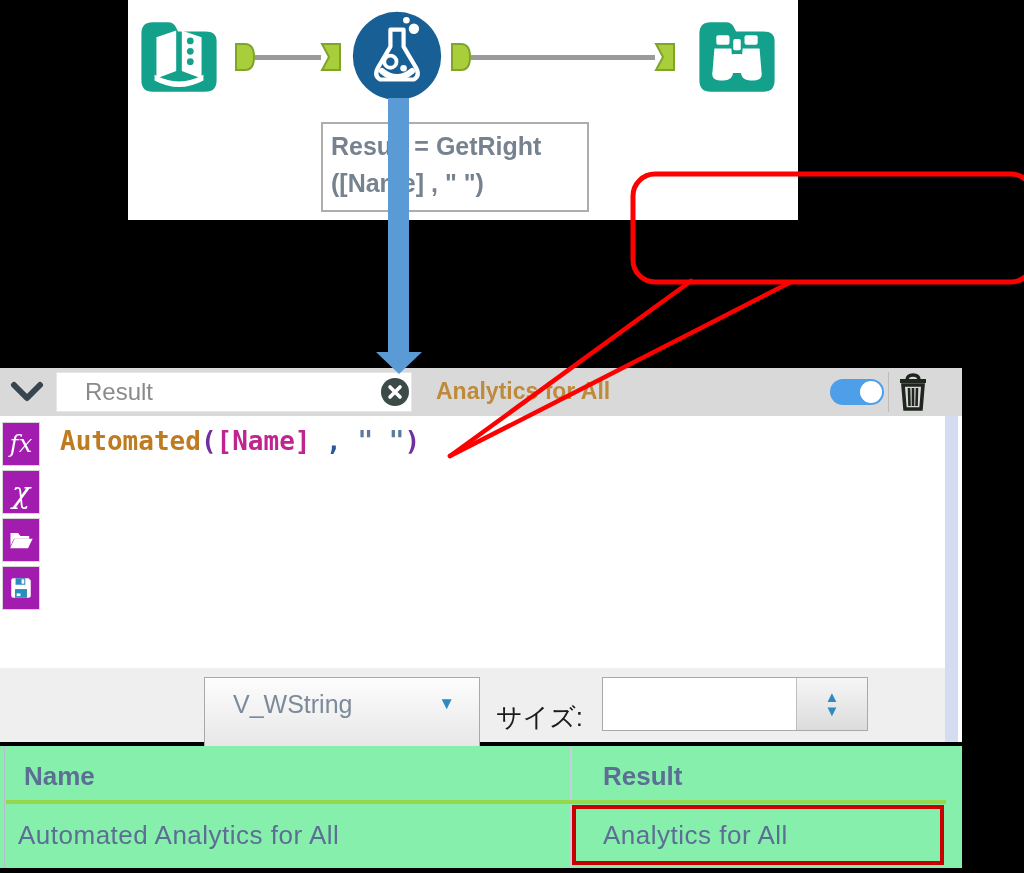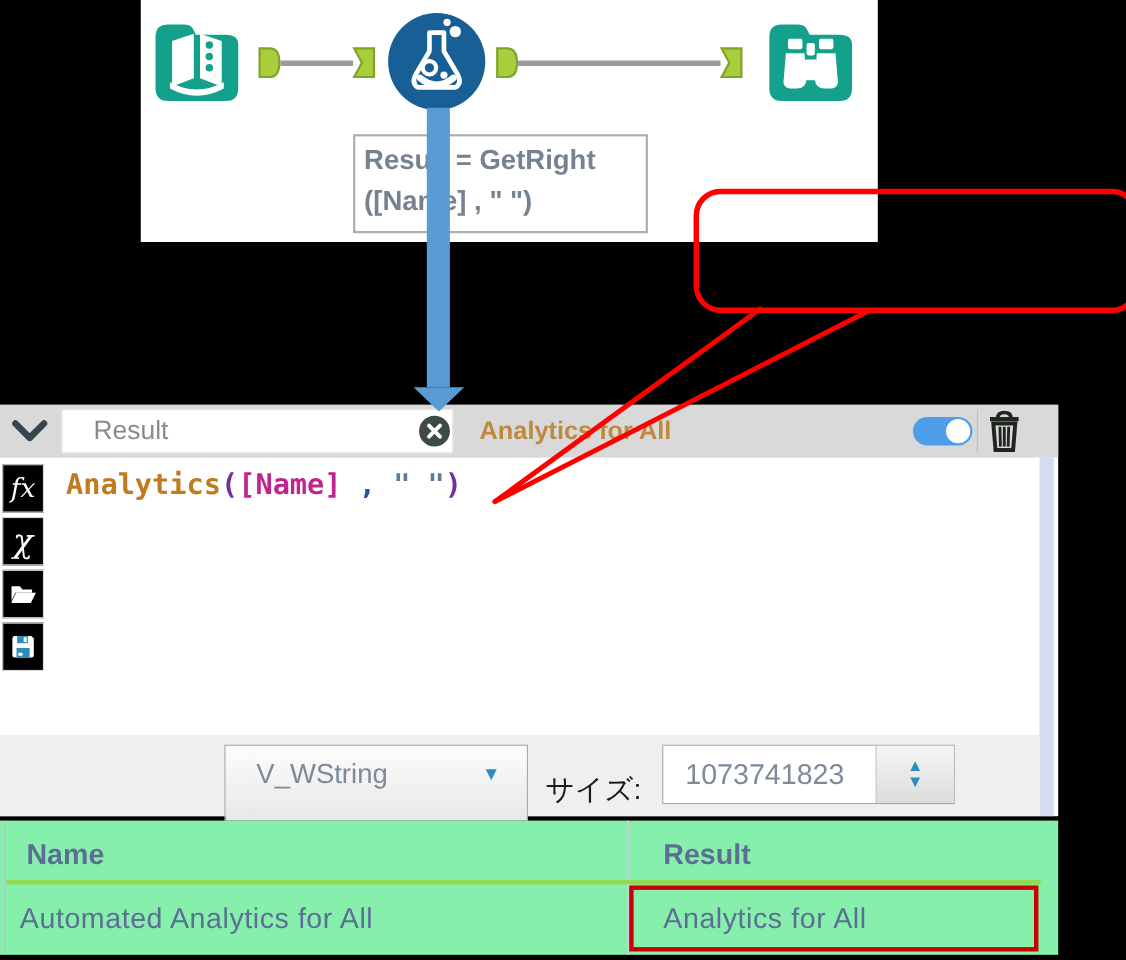--- a/index.html
+++ b/index.html
@@ -30,21 +30,21 @@
   #colname-input{left:56px;top:4px;width:356px;height:40px;background:#fff;
                  border:1px solid #e6e6e6;box-sizing:border-box;font-size:24px;color:#8a8a8a;
                  line-height:38px;padding-left:28px;}
   #close-btn{left:380px;top:9px;width:30px;height:30px;}
   #preview-text{left:436px;top:10px;font-size:23px;font-weight:600;color:#be8a3c;white-space:nowrap;}
   #toggle{left:830px;top:11px;width:54px;height:26px;background:#4c9fe8;border-radius:14px;}
   #toggle-knob{position:absolute;right:2px;top:2px;width:22px;height:22px;background:#fff;border-radius:50%;}
   #hdr-divider{left:888px;top:4px;width:1px;height:40px;background:#bdbdbd;}
   #trash{left:896px;top:5px;}
 
-  .tool-btn{left:2px;width:38px;height:44px;background:#000000;border:1px solid #d6d6d6;
+  .tool-btn{left:2px;width:38px;height:44px;background:#a21caf;border:1px solid #d6d6d6;
             box-sizing:border-box;color:#fff;display:flex;align-items:center;justify-content:center;}
   .fx-glyph{font-family:"DejaVu Serif",serif;font-style:italic;font-size:24px;}
   .chi-glyph{font-family:"DejaVu Serif",serif;font-style:italic;font-size:30px;}
 
   #formula-line{left:60px;top:58px;font-family:"DejaVu Sans Mono",monospace;
                 font-size:26px;font-weight:600;white-space:pre;}
   .tok-fn{color:#be7b20;}
   .tok-paren{color:#7030a0;}
   .tok-field{color:#c0248e;}
   .tok-comma{color:#2b579a;}
@@ -179,32 +179,31 @@
     <div class="abs tool-btn" style="top:198px">
       <svg width="26" height="26" viewBox="0 0 48 48">
         <path d="M6,10 Q6,6 10,6 L38,6 L42,10 L42,38 Q42,42 38,42 L10,42 Q6,42 6,38 Z" fill="#fff"></path>
         <rect x="14" y="6" width="18" height="12" fill="#2b8cbe"></rect>
         <rect x="25" y="8" width="5" height="8" fill="#fff"></rect>
         <rect x="13" y="26" width="22" height="16" fill="#2b8cbe"></rect>
         <rect x="16" y="34" width="7" height="5" fill="#fff"></rect>
       </svg>
     </div>
 
-    <div id="formula-line" class="abs"><span class="tok-fn">Analytics</span><span class="tok-paren">(</span><span class="tok-field">[Name]</span><span class="tok-comma"> , </span><span class="tok-str">" "</span><span class="tok-paren">)</span></div>
+    <div id="formula-line" class="abs"><span class="tok-fn">Automated</span><span class="tok-paren">(</span><span class="tok-field">[Name]</span><span class="tok-comma"> , </span><span class="tok-str">" "</span><span class="tok-paren">)</span></div>
 
     <div id="panel-scrollbar" class="abs"></div>
 
     <div id="panel-footer" class="abs">
       <div id="dtype-select" class="abs">
         <span id="dtype-value">V_WString</span>
         <span id="dtype-caret">▼</span>
       </div>
       <div class="abs footer-label" style="left:496px;top:32px">サイズ:</div>
       <div id="size-input" class="abs">
-        <span id="size-value">1073741823</span>
         <div id="size-spinner">
           <span>▲</span>
           <span>▼</span>
         </div>
       </div>
     </div>
   </div>
 
   <div id="grid" class="abs">
     <div id="grid-left-line" class="abs"></div>

